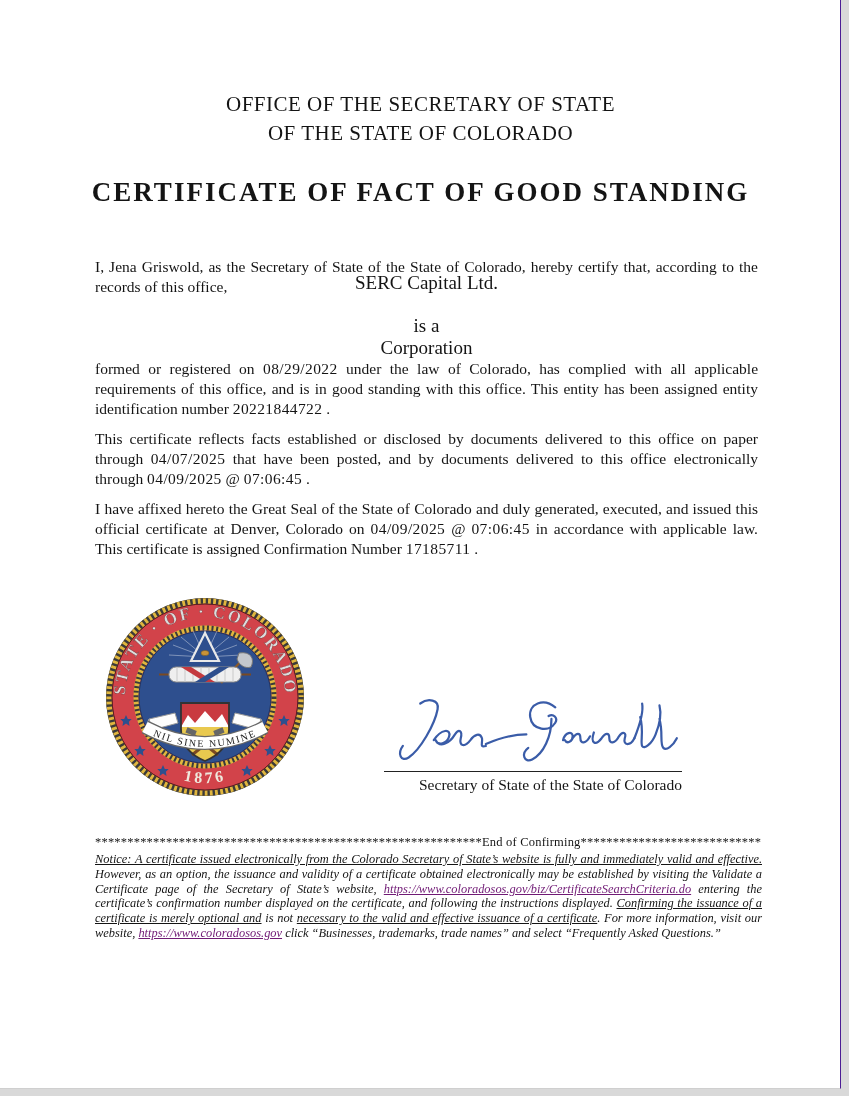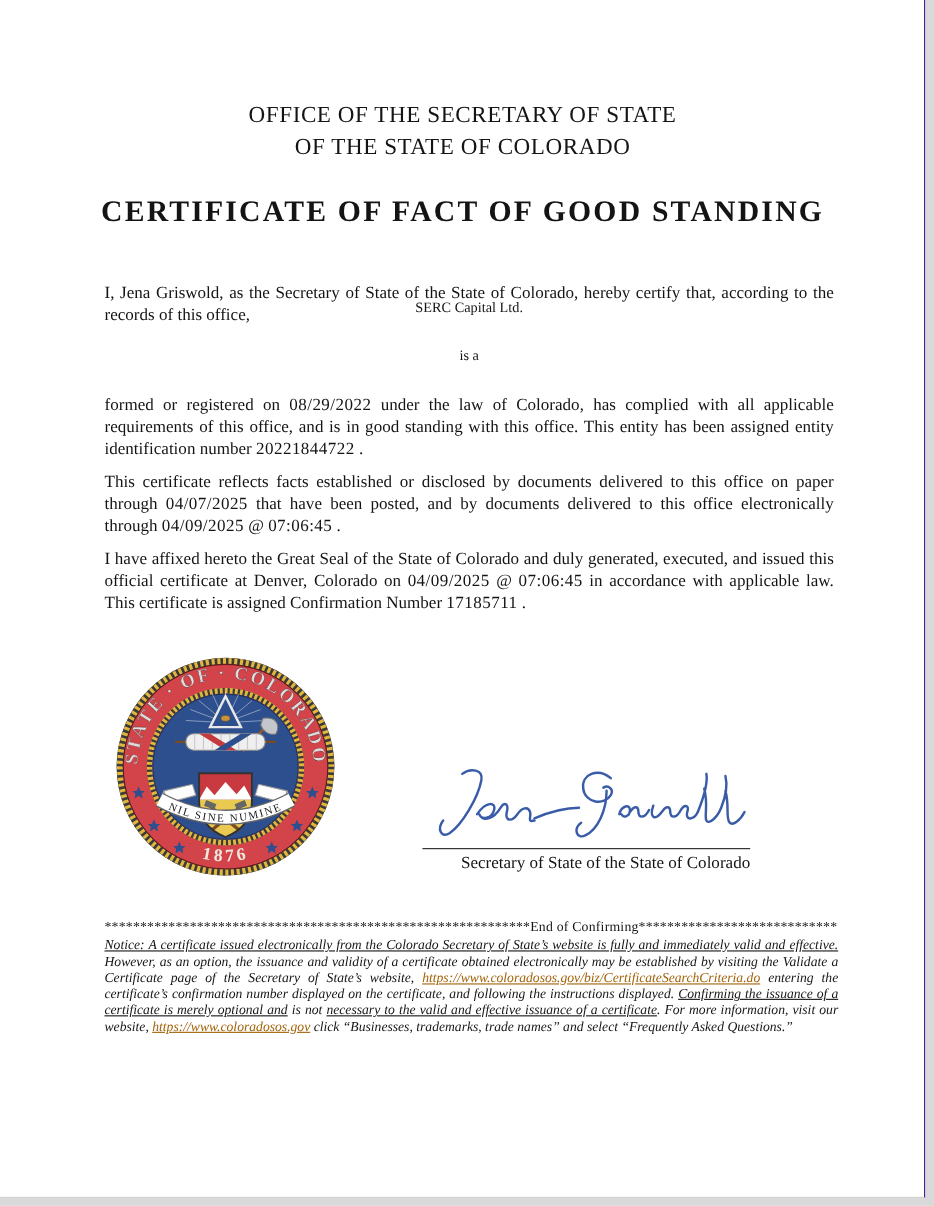--- a/index.html
+++ b/index.html
@@ -11,54 +11,55 @@
     border-right:1px solid #4c1d95;
     border-bottom:1px solid #cfcfcf;
   }
   .header { position:absolute; top:90px; left:0; width:841px; text-align:center;
             font-size:21px; line-height:29px; letter-spacing:0.5px; }
   .doc-title { position:absolute; top:177px; left:0; width:841px; text-align:center;
                font-size:27px; font-weight:bold; letter-spacing:2px; }
   .para { position:absolute; left:95px; width:663px; font-size:15.5px;
           line-height:20px; text-align:justify; }
   .centered { position:absolute; left:95px; width:663px; text-align:center;
-              font-size:13px; }
+              font-size:19px; }
   .field { letter-spacing:0.4px; }
   .seal-wrap { position:absolute; left:105px; top:597px; width:200px; height:200px; }
   .sig-wrap { position:absolute; left:386px; top:690px; width:300px; height:82px; }
   .sig-line { position:absolute; left:384px; top:771px; width:298px;
               border-top:1.5px solid #222; }
   .sig-title { position:absolute; left:384px; top:776px; width:298px;
                text-align:right; font-size:15.5px; }
   .footer-endline { position:absolute; left:95px; top:835px; width:667px;
                     font-size:12.5px; letter-spacing:0.2px; white-space:nowrap;
                     overflow:hidden; }
   .footer-notice { position:absolute; left:95px; top:852px; width:667px;
                    font-size:12.4px; line-height:14.8px; font-style:italic;
                    text-align:justify; }
   .footer-notice .u { text-decoration:underline; }
-  .footer-notice .link { color:#a16207; text-decoration:underline; cursor:pointer;margin-top:42px; }
+  .footer-notice .link { color:#701a75; text-decoration:underline; cursor:pointer;margin-top:42px; }
   svg text { font-family:"Liberation Serif", serif; }
 </style>
 </head>
 <body>
 
 <div class="page">
 
   <div class="header">
     <div>OFFICE OF THE SECRETARY OF STATE</div>
     <div>OF THE STATE OF COLORADO</div>
   </div>
 
   <div class="doc-title">CERTIFICATE OF FACT OF GOOD STANDING</div>
 
   <div class="para" style="top:233px;margin-top:24px;">I, Jena Griswold, as the Secretary of State of the State of Colorado, hereby certify that, according to the records of this office,</div>
 
   <div class="centered" style="top:272px;">SERC Capital Ltd.</div>
   <div class="centered" style="top:315px;font-family:Liberation Serif, serif;">is a</div>
+  <div class="centered" style="top:337px;">Corporation</div>
 
   <div class="para" style="top:359px;"><span>formed or registered on </span><span class="field">08/29/2022</span><span>   under the law of Colorado, has complied with all applicable requirements of this office, and is in good standing with this office.  This entity has been assigned entity identification number </span><span class="field">20221844722</span><span> .</span></div>
   <div class="para" style="top:429px;"><span>This certificate reflects facts established or disclosed by documents delivered to this office on paper through </span><span class="field">04/07/2025</span><span>  that have been posted, and by documents delivered to this office electronically through </span><span class="field">04/09/2025</span><span> @ </span><span class="field">07:06:45</span><span> .</span></div>
   <div class="para" style="top:499px;"><span>I have affixed hereto the Great Seal of the State of Colorado and duly generated, executed, and issued this official certificate at Denver, Colorado on </span><span class="field">04/09/2025</span><span>  @  </span><span class="field">07:06:45</span><span>  in accordance with applicable law. This certificate is assigned Confirmation Number </span><span class="field">17185711</span><span>    .</span></div>
 
   <div class="seal-wrap">
     <svg width="200" height="200" viewBox="0 0 200 200">
       <defs>
         <path id="ringArcTop" d="M 21.2 113.9 A 80 80 0 1 1 178.8 113.9" fill="none"></path>
         <path id="ringArcBottom" d="M 57 174.5 A 86 86 0 0 0 143 174.5" fill="none"></path>

